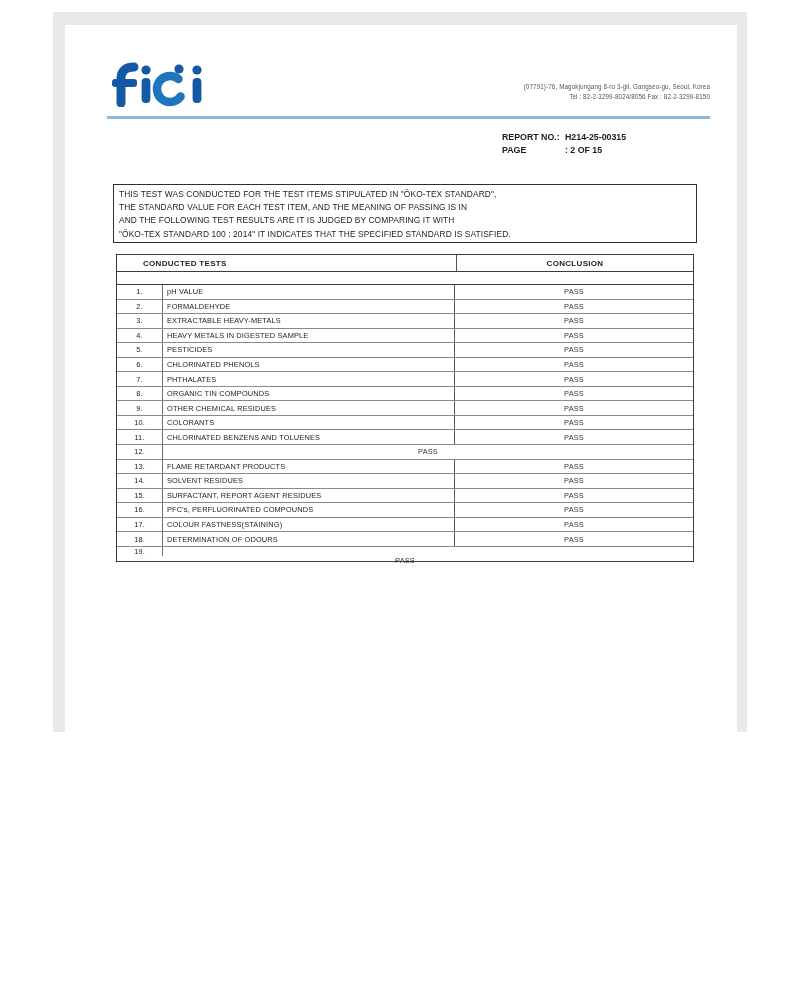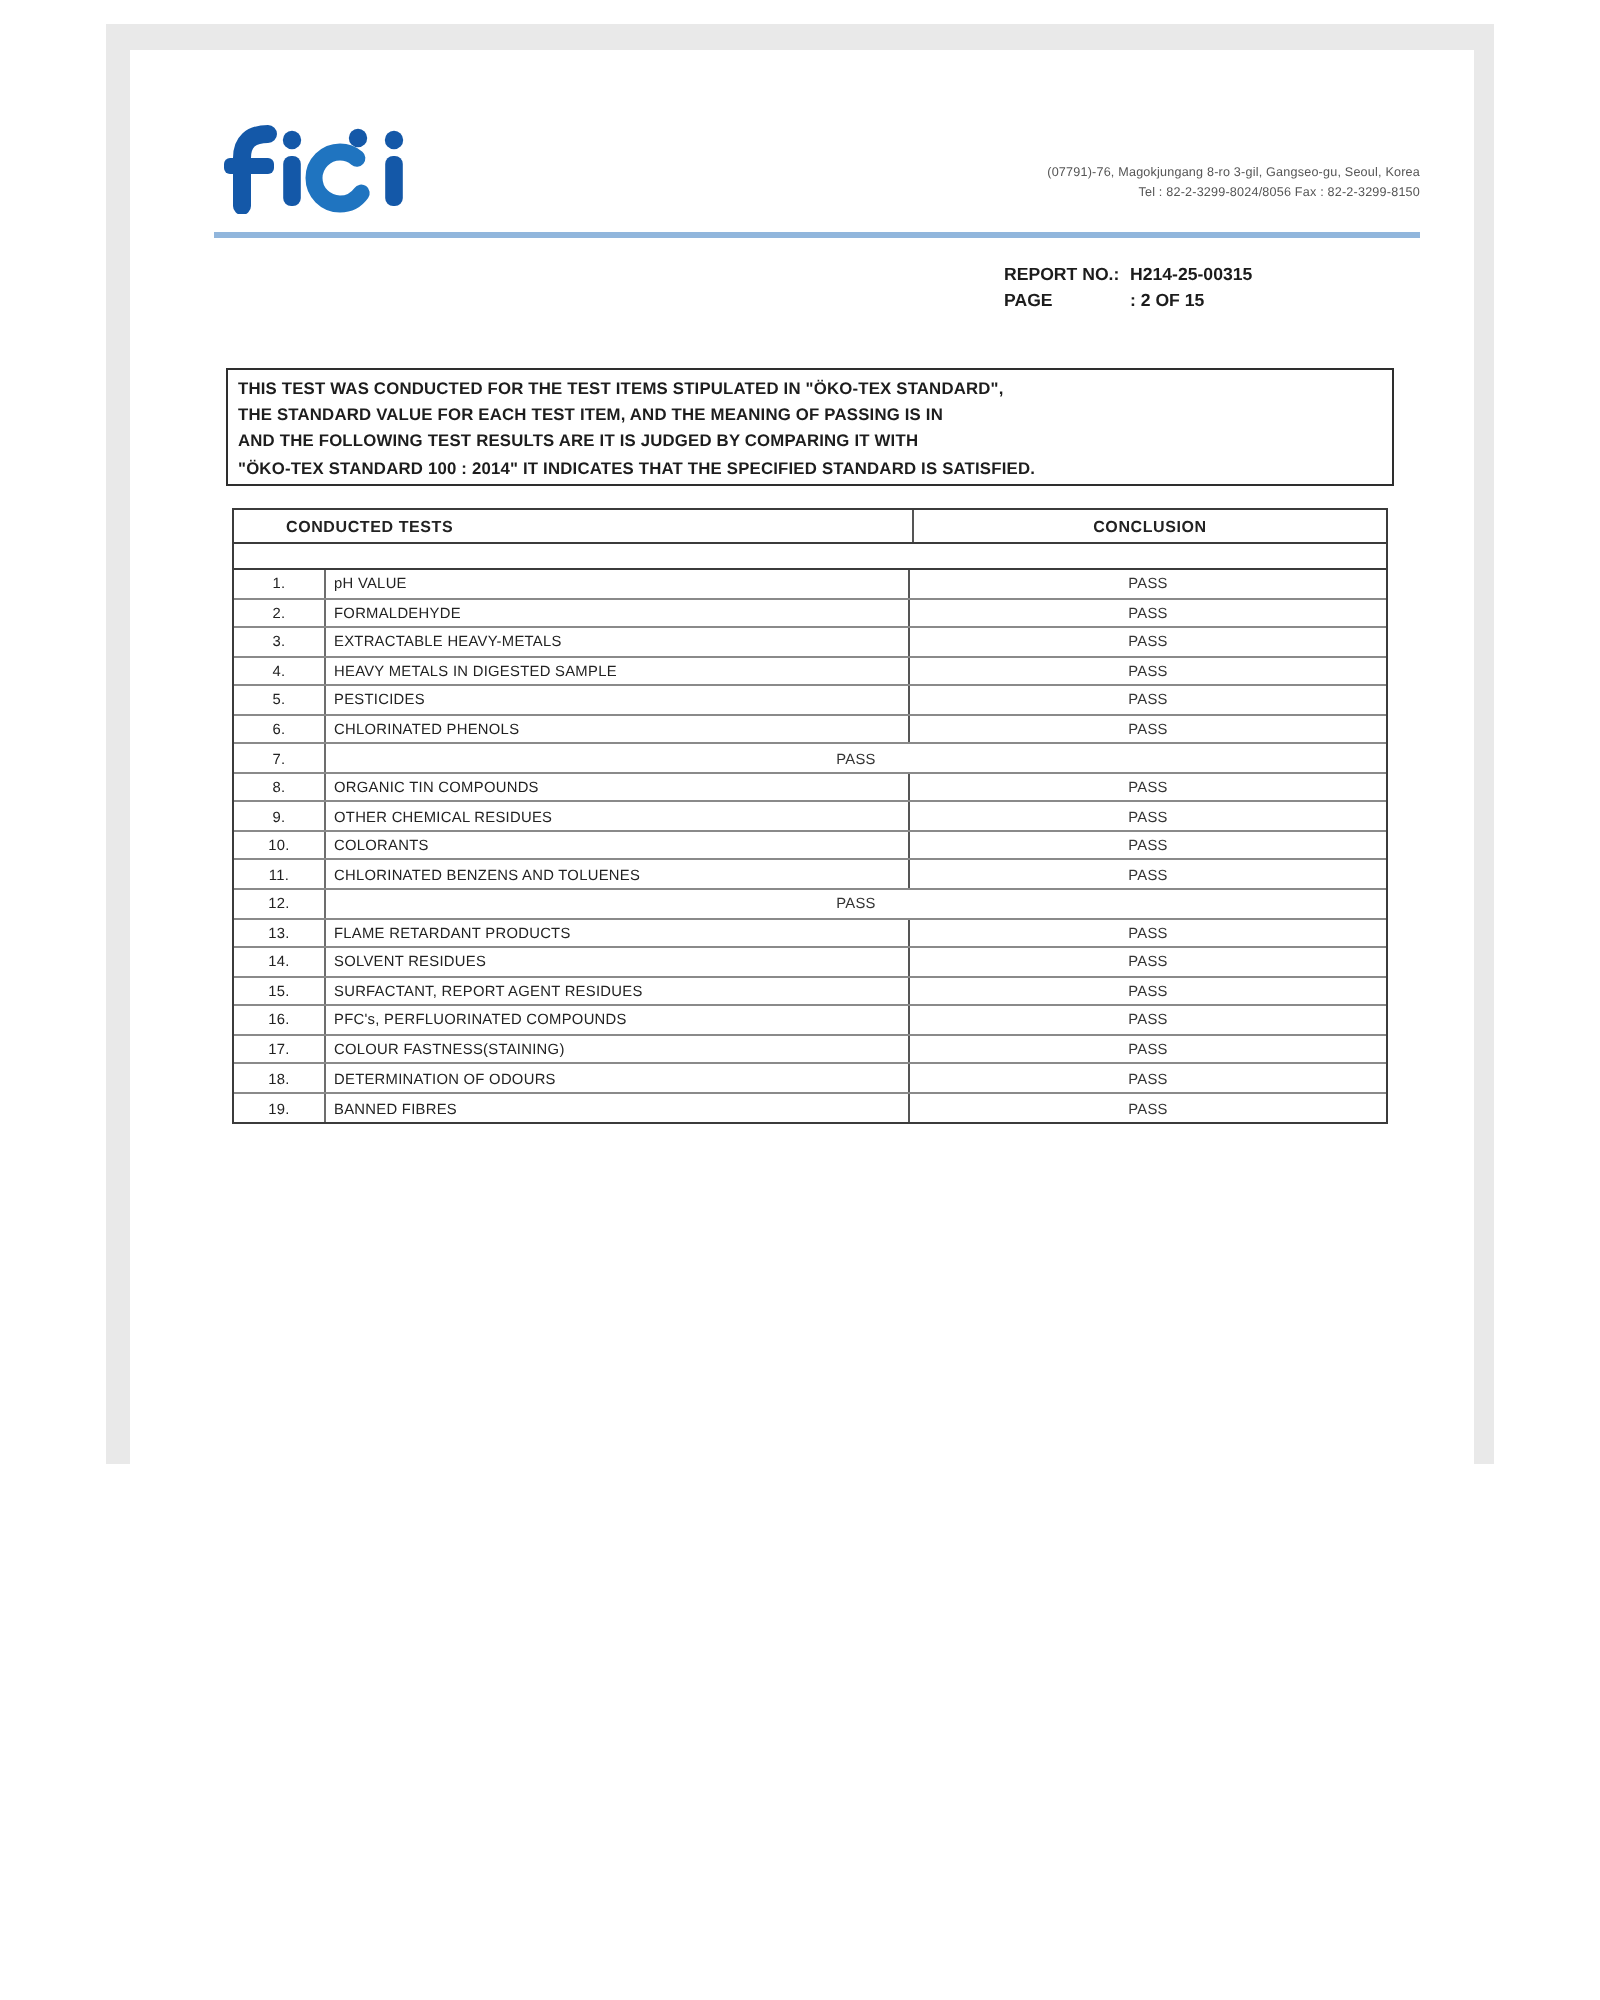--- a/index.html
+++ b/index.html
@@ -10,31 +10,31 @@
 
   
   .logo-wrap { position:absolute; left:42px; top:36px; width:110px; height:46px; }
   .brand-rule { position:absolute; left:42px; top:91px; width:603px; height:3px; background:#91b6dc; }
   .addr { position:absolute; right:27px; top:57px; text-align:right; font-size:6.3px; line-height:9.5px; color:#555; letter-spacing:0.1px; }
   .report-block { position:absolute; left:437px; top:106px; font-size:8.8px; font-weight:bold; color:#1c1c1c; line-height:12.5px; }
   .report-row { display:flex; }
   .report-row .lbl { width:63px; }
 
   
-  .statement { position:absolute; left:48px; top:159px; width:584px; height:59px; border:1.5px solid #2e2e2e; padding:3px 5px 0 5px; font-size:8.4px; font-weight:bold; color:#1d1d1d; line-height:13.2px; letter-spacing:0.1px; }
+  .statement { position:absolute; left:48px; top:159px; width:584px; height:59px; border:1.5px solid #2e2e2e; padding:3px 5px 0 5px; font-size:8.4px; font-weight:normal; color:#1d1d1d; line-height:13.2px; letter-spacing:0.1px; }
 
   
   .rtable { position:absolute; left:51px; top:229px; width:578px; color:#222; }
   .t-header { display:flex; border:1.6px solid #3b3b3b; height:18px; font-weight:bold; font-size:8px; letter-spacing:0.3px; align-items:center; }
   .t-header .h-left { width:340px; padding-left:26px; border-right:1px solid #555; align-self:stretch; display:flex; align-items:center; }
   .t-header .h-right { flex:1; text-align:center; }
   .t-spacer { height:12px; border-left:1.6px solid #3b3b3b; border-right:1.6px solid #3b3b3b; }
   .t-body { border:1.6px solid #3b3b3b; }
   .trow { display:flex; height:14.55px; font-size:7.4px; letter-spacing:0.15px; border-bottom:1px solid #8a8a8a; align-items:center; }
-  .trow:last-child { border-bottom:none; }
+  .trow:last-child { border-bottom:none;flex-direction:column; }
   .cell-no { width:46px; text-align:center; border-right:1px solid #6d6d6d; align-self:stretch; display:flex; align-items:center; justify-content:center; }
   .cell-test { width:292px; padding-left:4px; border-right:1px solid #555; align-self:stretch; display:flex; align-items:center; white-space:nowrap; overflow:hidden; }
   .cell-pass { flex:1; text-align:center; color:#333; }
 
   
   .doc-service { position:absolute; left:42px; top:878px; width:590px; display:flex; align-items:center; }
   .doc-service .bullet { color:#1566b0; font-size:8px; margin-right:3px; }
   .doc-service .ds-title { color:#1566b0; font-weight:bold; font-size:14px; letter-spacing:0.4px; white-space:nowrap; }
   .doc-service .ds-line { flex:1; height:2px; background:#8fb6dc; margin-left:6px; }
   .fine-print { position:absolute; left:42px; top:891px; width:592px; font-size:4.6px; line-height:7.4px; color:#6b6b6b; text-align:justify; letter-spacing:0.1px; }
@@ -119,20 +119,21 @@
               <div class="cell-test">PESTICIDES</div>
               <div class="cell-pass">PASS</div>
             </div>
             <div class="trow">
               <div class="cell-no">6.</div>
               <div class="cell-test">CHLORINATED PHENOLS</div>
               <div class="cell-pass">PASS</div>
             </div>
             <div class="trow">
               <div class="cell-no">7.</div>
+              <div class="cell-test">PHTHALATES</div>
               <div class="cell-pass">PASS</div>
             </div>
             <div class="trow">
               <div class="cell-no">8.</div>
               <div class="cell-test">ORGANIC TIN COMPOUNDS</div>
               <div class="cell-pass">PASS</div>
             </div>
             <div class="trow">
               <div class="cell-no">9.</div>
               <div class="cell-test">OTHER CHEMICAL RESIDUES</div>

